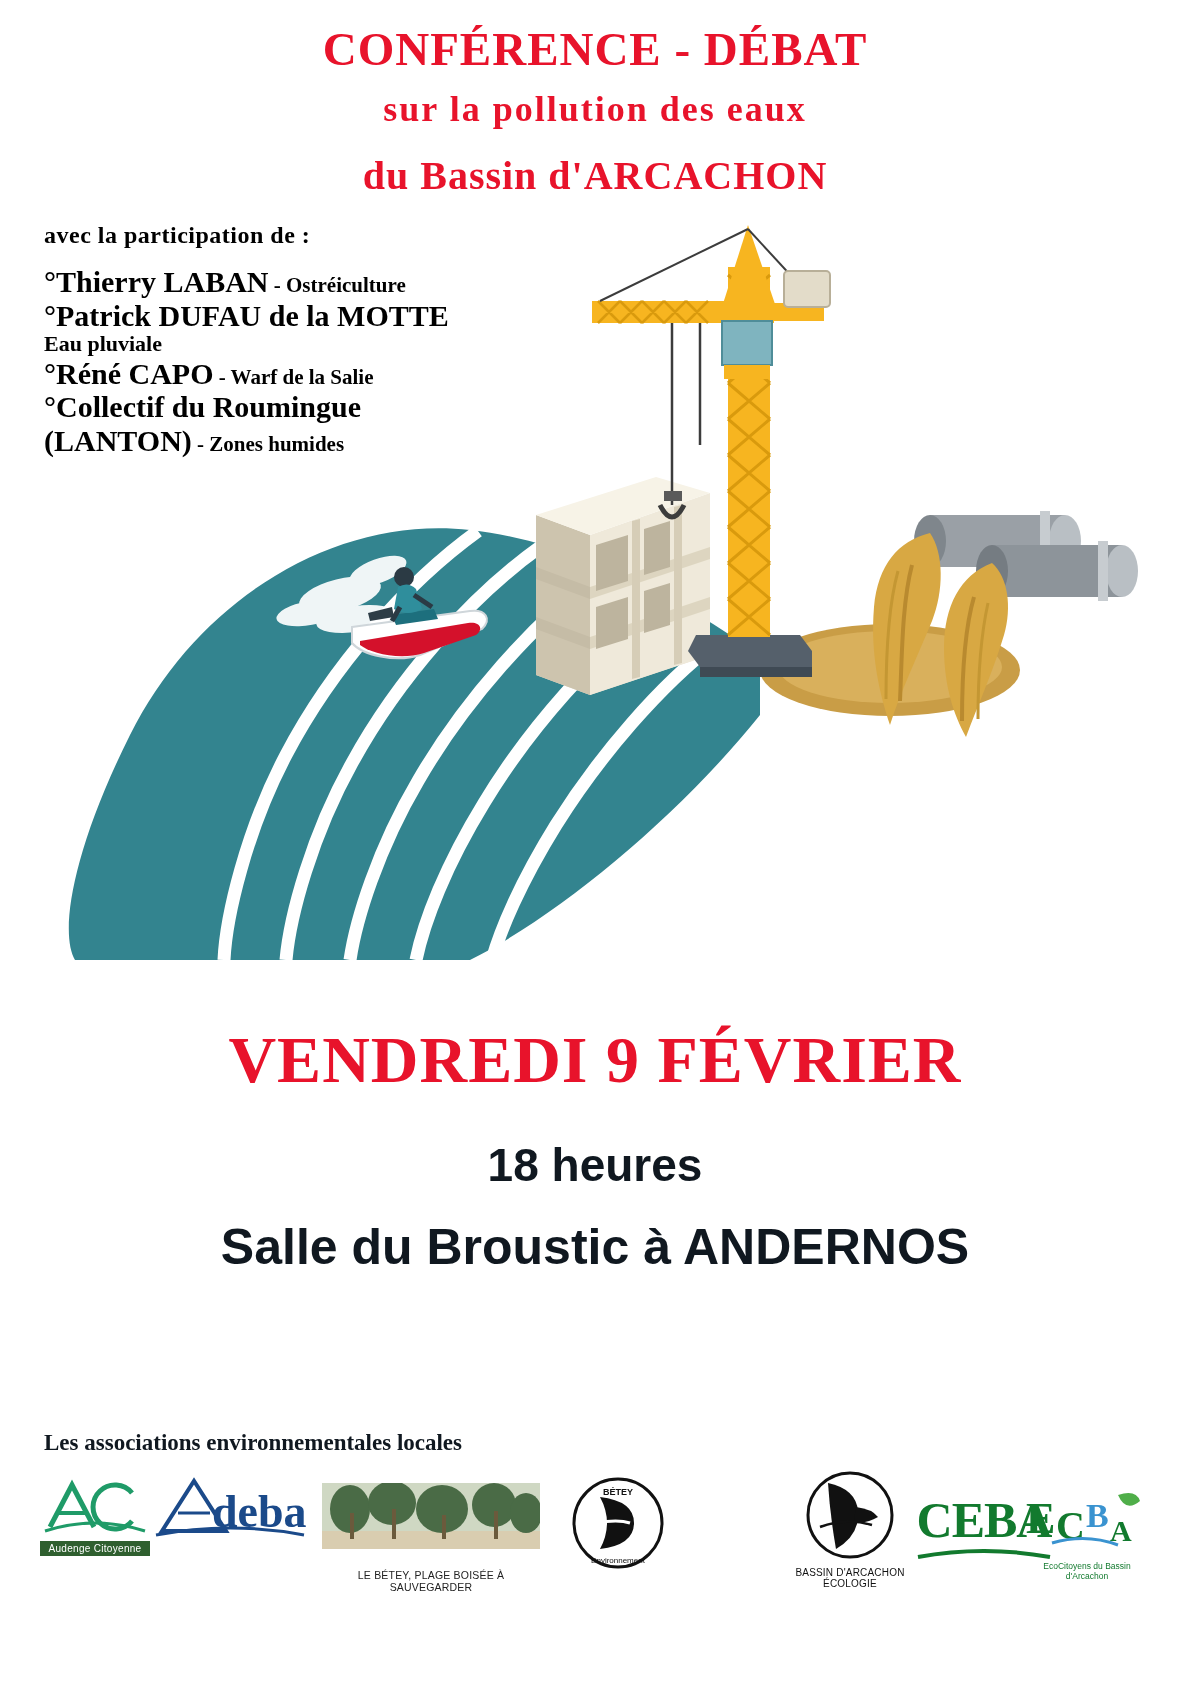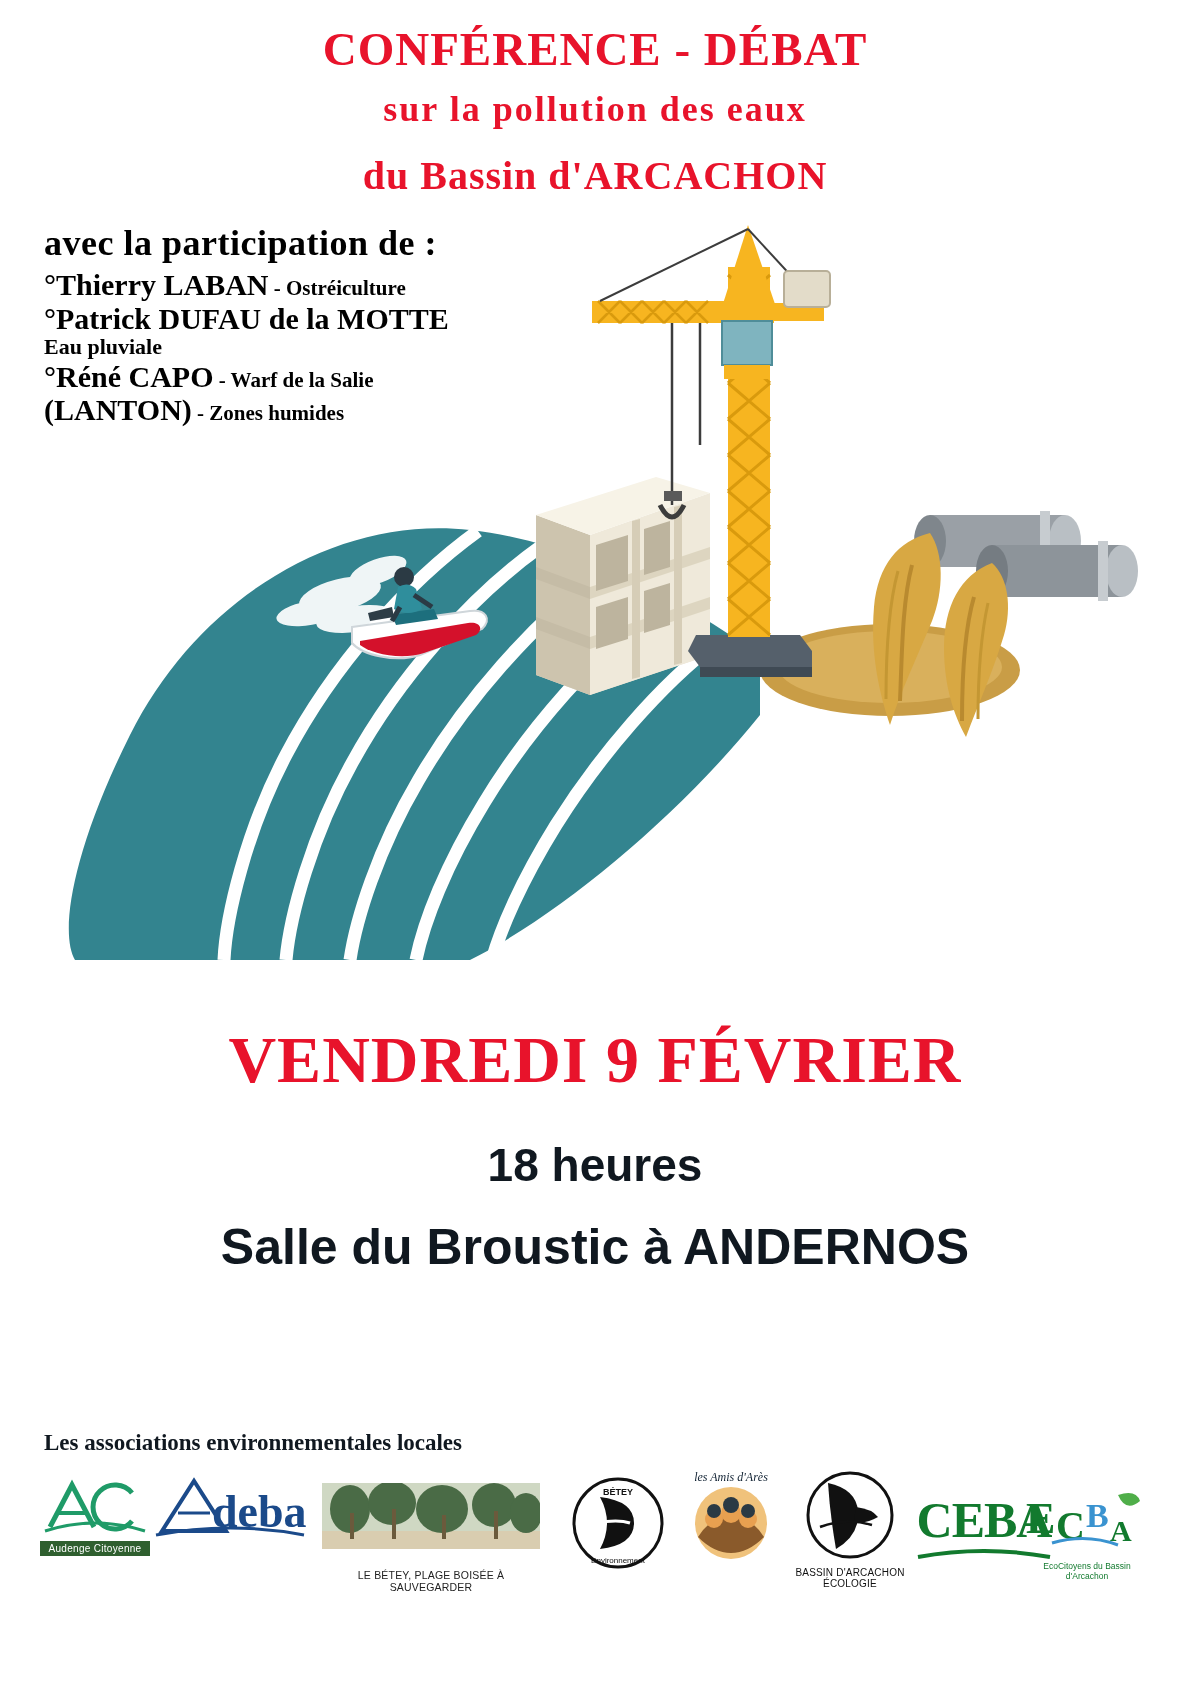--- a/index.html
+++ b/index.html
@@ -57,23 +57,23 @@
   .participants {
     position: absolute;
     top: 222px;
     left: 44px;
     width: 560px;
     color: #000;
   }
   .participants-head {
     font-family: "Liberation Serif", serif;
     font-weight: bold;
-    font-size: 36px;
+    font-size: 24px;
     letter-spacing: 0.5px;
-    margin-bottom: 4px;
+    margin-bottom: 16px;
   }
   .p-line {
     font-family: "Liberation Serif", serif;
     font-weight: bold;
     line-height: 1.12;
     white-space: nowrap;
   }
   .p-name { font-size: 30px; }
   .p-role { font-size: 21px; }
   .p-sub  { font-size: 22px; }
@@ -207,20 +207,23 @@
   <div class="p-line">
     <span class="p-name">°</span><span class="p-name">Patrick DUFAU de la MOTTE</span>
   </div>
 
   <div class="p-line p-sub">Eau pluviale</div>
 
   <div class="p-line">
     <span class="p-name">°</span><span class="p-name">Réné CAPO</span><span class="p-role"> -  Warf de la Salie</span>
   </div>
 
+  <div class="p-line">
+    <span class="p-name">°</span><span class="p-name">Collectif du Roumingue</span>
+  </div>
 
   <div class="p-line">
     <span class="p-name">(LANTON)</span><span class="p-role"> -  Zones humides</span>
   </div>
 </div>
 
 <div class="illustration">
 <svg width="1190" height="790" viewBox="0 0 1190 790" xmlns="http://www.w3.org/2000/svg">
 
   <g>
@@ -426,37 +429,20 @@
   <div class="logo" style="left:540px; top:20px; width:96px;">
     <svg width="96" height="96" viewBox="0 0 96 96">
       <circle cx="48" cy="48" r="44" fill="#ffffff" stroke="#111" stroke-width="3"></circle>
       <path d="M 30 22 q 34 4 34 26 q 0 22 -34 26 q 14 -26 0 -52 Z" fill="#111"></path>
       <path d="M 26 48 q 22 -4 34 0" stroke="#fff" stroke-width="3" fill="none"></path>
       <text x="48" y="20" text-anchor="middle" font-family="Liberation Sans, sans-serif" font-size="9" font-weight="bold" fill="#111">BÉTEY</text>
       <text x="48" y="88" text-anchor="middle" font-family="Liberation Sans, sans-serif" font-size="8" fill="#111">Environnement</text>
     </svg>
   </div>
 
-  <div class="logo" style="left:646px; top:10px; width:110px;">
-    <svg width="110" height="100" viewBox="0 0 110 100">
-      <circle cx="55" cy="58" r="36" fill="#f0c27b"></circle>
-      <path d="M 22 72 q 14 -22 33 -20 q 19 -2 33 20 q -16 16 -33 16 q -17 0 -33 -16 Z" fill="#8a5a2b"></path>
-      <g fill="#e8a050">
-        <circle cx="38" cy="54" r="9"></circle>
-          <circle cx="55" cy="48" r="10"></circle>
-          <circle cx="72" cy="54" r="9"></circle>
-      </g>
-      <g fill="#2b3a44">
-        <circle cx="38" cy="46" r="7"></circle>
-          <circle cx="55" cy="40" r="8"></circle>
-          <circle cx="72" cy="46" r="7"></circle>
-      </g>
-      <text x="55" y="16" text-anchor="middle" font-family="Liberation Serif, serif" font-style="italic" font-size="12" fill="#123">les Amis d'Arès</text>
-    </svg>
-  </div>
 
   <div class="logo" style="left:760px; top:12px; width:120px;">
     <svg width="120" height="96" viewBox="0 0 120 96">
       <circle cx="60" cy="48" r="42" fill="#ffffff" stroke="#111" stroke-width="3"></circle>
       <path d="M 38 16 q 28 6 30 28 q 2 24 -22 38 q -6 -34 -8 -66 Z" fill="#111"></path>
       <path d="M 66 40 q 16 2 22 10 q -14 8 -24 4 Z" fill="#111"></path>
       <path d="M 30 60 q 26 -10 52 -2" stroke="#111" stroke-width="2.5" fill="none"></path>
     </svg>
     <div class="bae-cap">BASSIN D'ARCACHON ÉCOLOGIE</div>
   </div>

